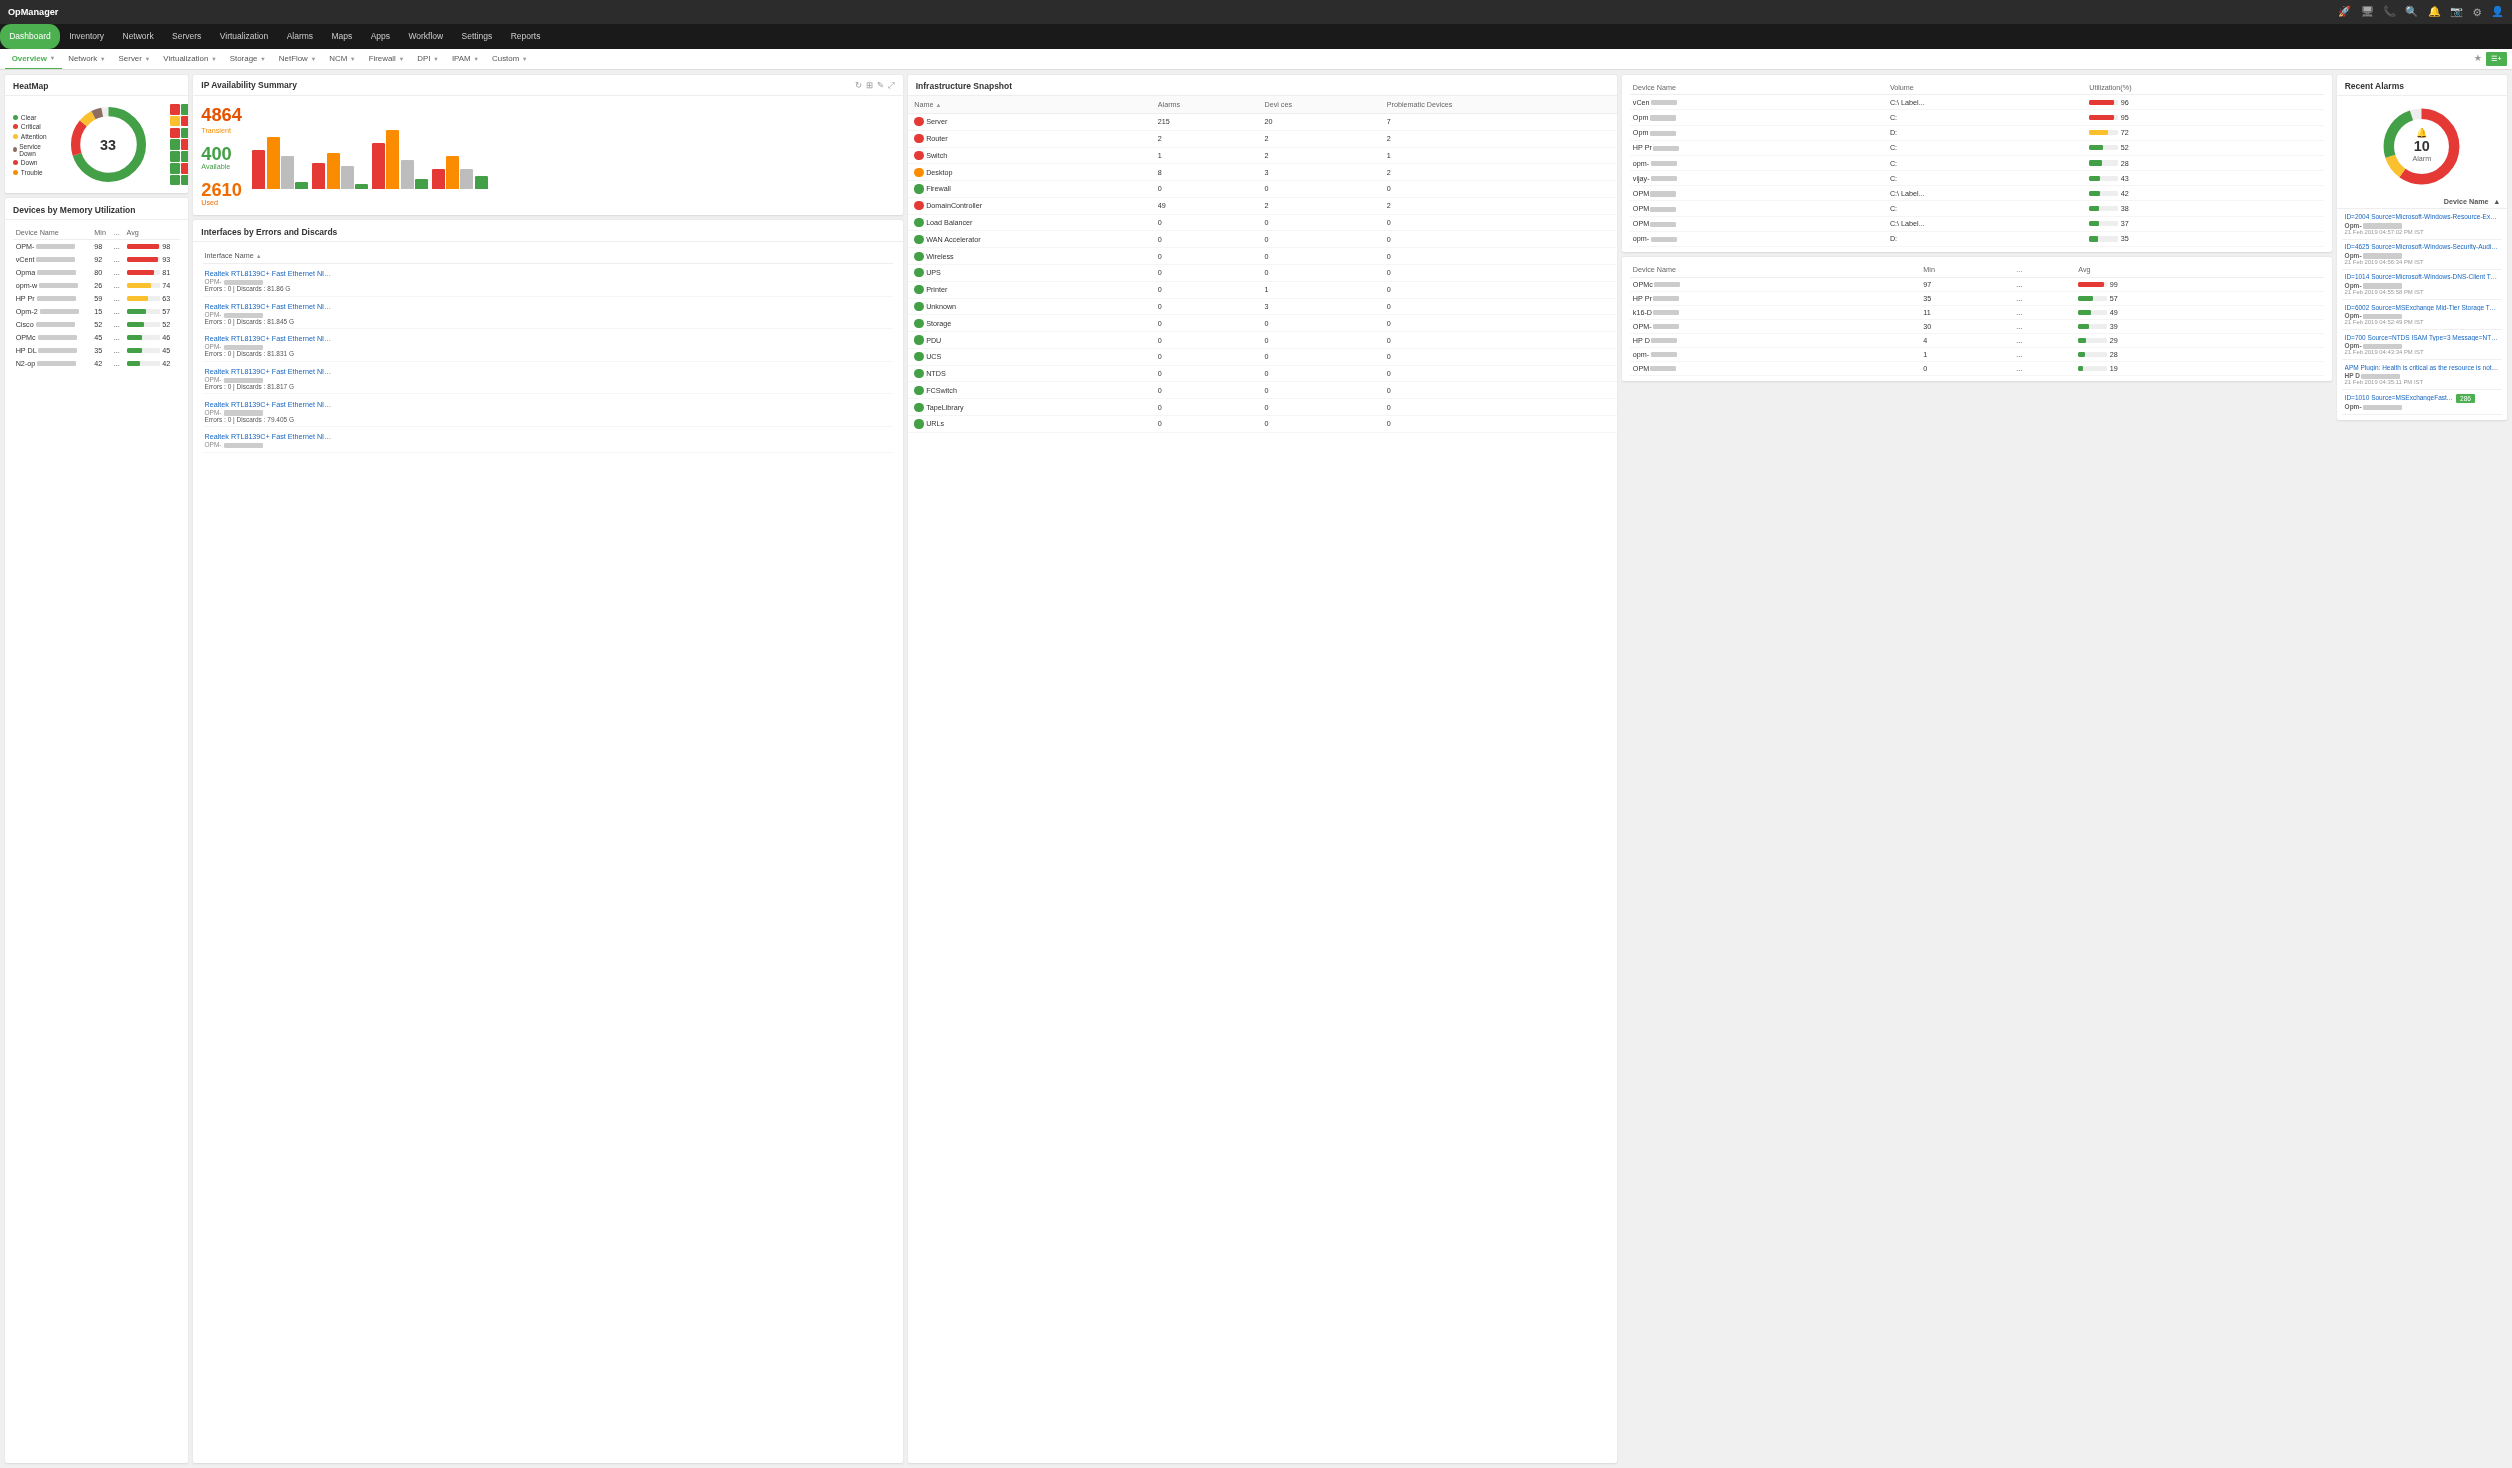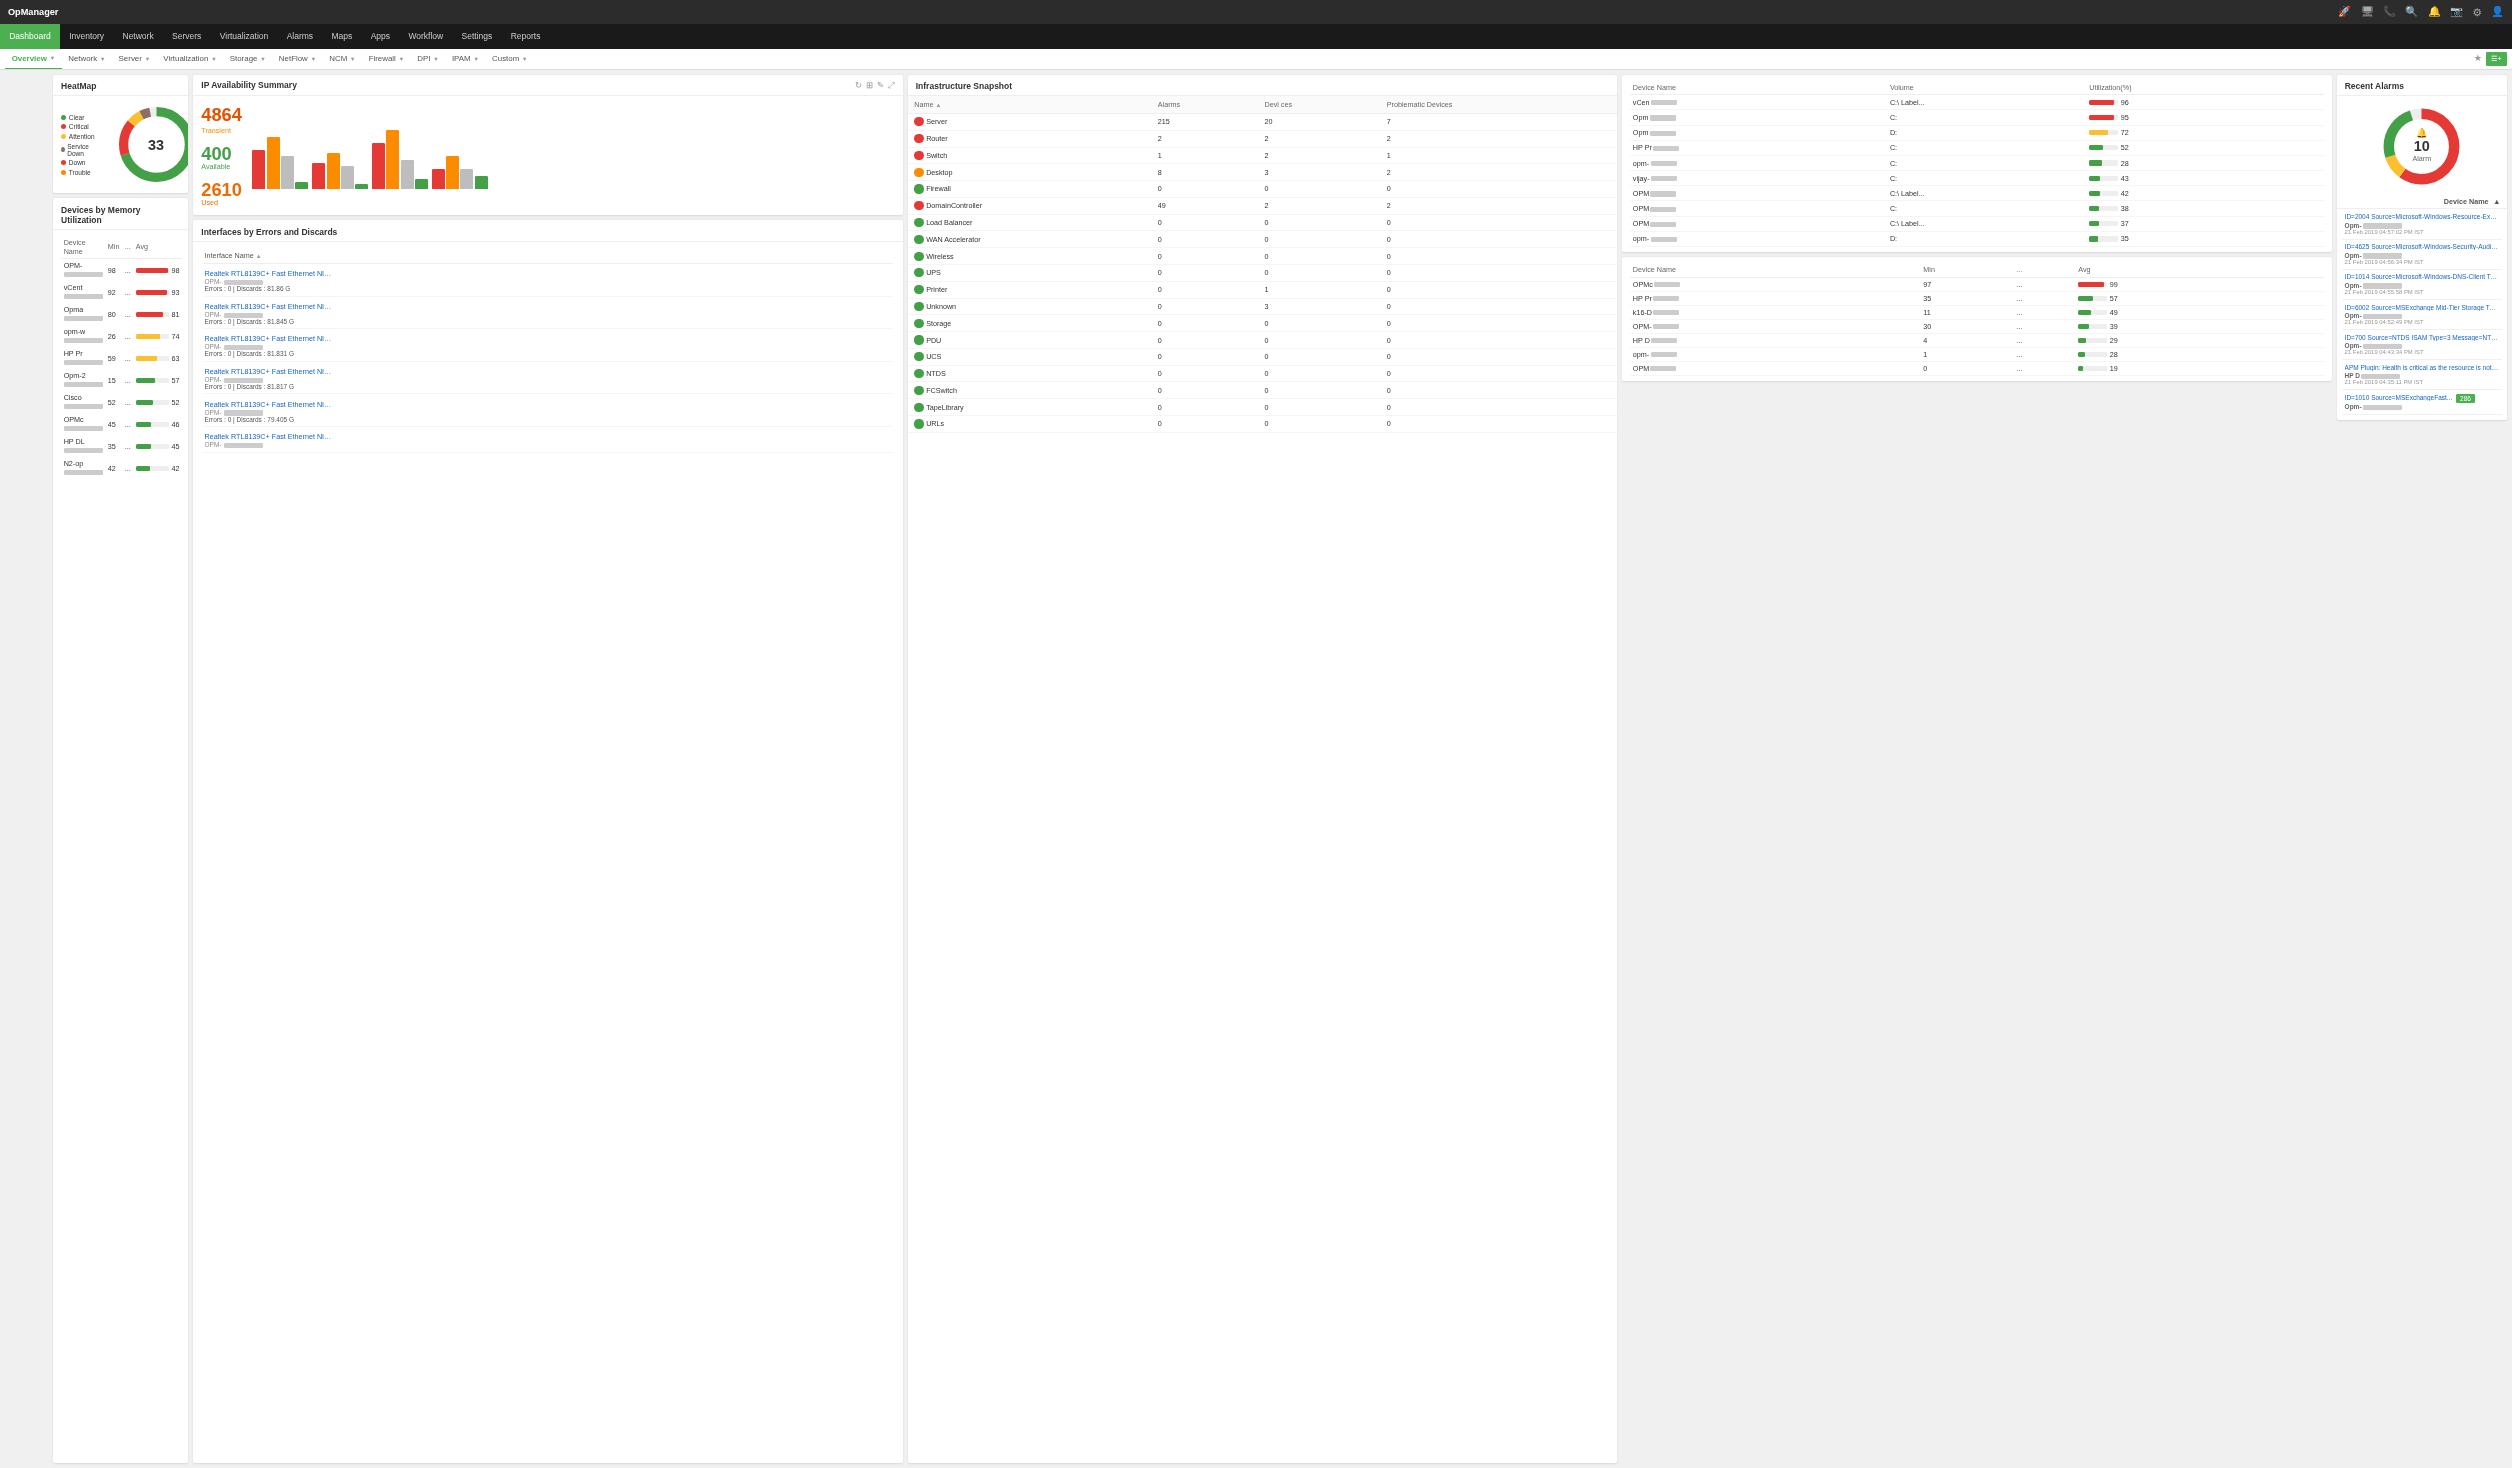--- a/index.html
+++ b/index.html
@@ -6,40 +6,40 @@
     body { font-family: Arial, sans-serif; font-size: 7.9px; background: #f0f0f0; color: #333; }
 
     
     .top-bar { background: #2c2c2c; display: flex; align-items: center; padding: 0 7.9px; height: 23.6px; }
     .app-logo { color: #fff; font-size: 9.2px; font-weight: bold; }
     .top-icons { margin-left: auto; display: flex; gap: 9.2px; align-items: center; }
     .top-icon { color: #aaa; font-size: 10.5px; cursor: pointer; }
 
     
     .nav-bar { background: #1a1a1a; display: flex; align-items: center; height: 25px; }
-    .nav-item { color: #ccc; padding: 0 9.2px; height: 25px; display: flex; align-items: center; font-size: 8.5px; cursor: pointer; }
+    .nav-item { color: #ccc; padding: 0 9.2px; height: 25px; display: flex; align-items: center; font-size: 8.5px; cursor: pointer; border-radius: 11px; }
     .nav-item.active { background: #4caf50; color: #fff; }
 
     
     .sub-nav { background: #fff; border-bottom: 0.7px solid #ddd; display: flex; align-items: center; height: 21px; padding: 0 5.2px; }
     .sub-nav-item { padding: 0 6.5px; height: 21px; display: flex; align-items: center; font-size: 7.9px; color: #555; cursor: pointer; gap: 2.6px; }
     .sub-nav-item.active { border-bottom: 1.3px solid #4caf50; color: #4caf50; font-weight: bold; }
     .sub-nav-item .caret { font-size: 5.9px; color: #999; }
     .sub-nav-right { margin-left: auto; display: flex; gap: 3.9px; }
     .sub-nav-btn { background: #4caf50; color: #fff; border: none; padding: 2.6px 5.2px; font-size: 7.2px; cursor: pointer; border-radius: 1.3px; }
 
     
     .main { display: grid; grid-template-columns: 183px 1fr 1fr 1fr 170px; gap: 5.2px; padding: 5.2px; min-height: calc(100vh - 69px); }
 
     
     .card { background: #fff; border-radius: 2px; box-shadow: 0 0.7px 2px rgba(0,0,0,0.1); overflow: hidden; }
     .card-title { font-size: 8.5px; font-weight: bold; color: #333; padding: 6.5px 7.9px 3.9px; border-bottom: 0.7px solid #eee; }
 
     
-    .col1 { display: flex; flex-direction: column; gap: 5.2px; margin-left: 48px; }
+    .col1 { display: flex; flex-direction: column; gap: 5.2px; }
 
     
     .heatmap-card { flex: 0 0 auto; }
     .heatmap-body { padding: 7.9px; display: flex; gap: 22px; align-items: center; }
     .heatmap-legend { display: flex; flex-direction: column; gap: 2.6px; font-size: 6.5px; }
     .legend-item { display: flex; align-items: center; gap: 2.6px; }
     .legend-dot { width: 5.2px; height: 5.2px; border-radius: 50%; }
     .donut-container { position: relative; width: 79px; height: 79px; }
     .donut-label { position: absolute; top: 50%; left: 50%; transform: translate(-50%, -50%); font-size: 14.4px; font-weight: bold; color: #333; }
     .heatmap-bars { display: flex; flex-direction: column; gap: 1.3px; }

